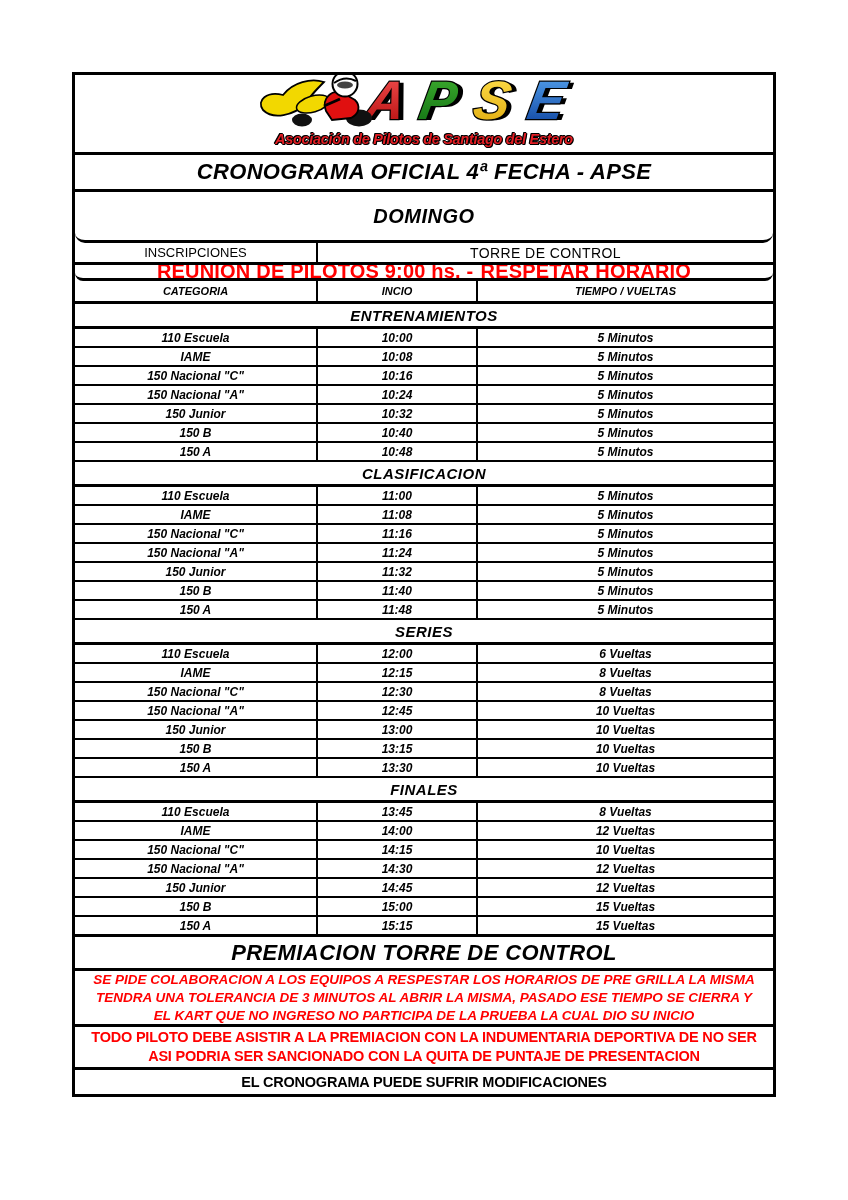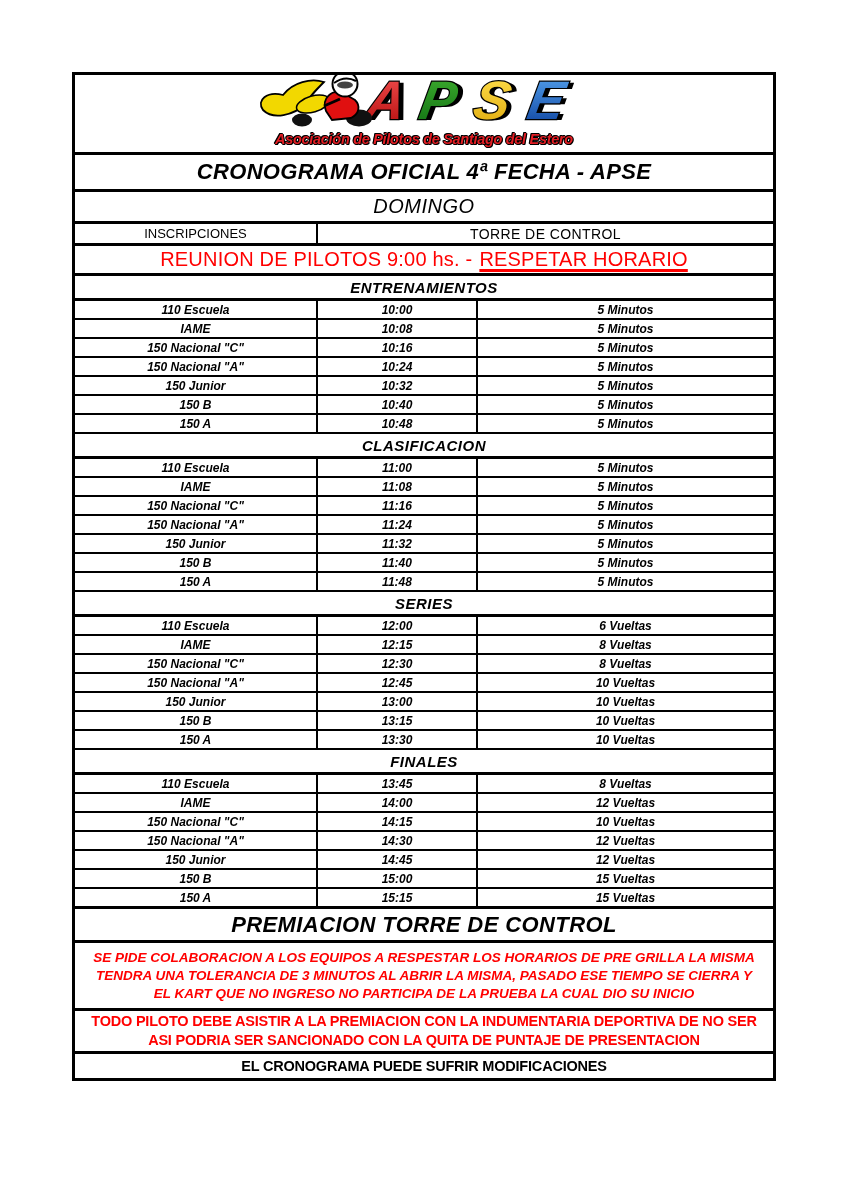--- a/index.html
+++ b/index.html
@@ -28,33 +28,33 @@
     background:#fff; padding:0 8px 1px; z-index:2; text-align:center;
   }
   .tagline {
     color:#e31e24; font-size:14.5px; font-weight:bold; font-style:italic;
     letter-spacing:-0.3px; white-space:nowrap; margin-top:-2px;
     text-shadow:-1px 0 0 #000, 1px 0 0 #000, 0 -1px 0 #000, 0 1px 0 #000,
                 -1px -1px 0 #000, 1px 1px 0 #000;
   }
 
   .title-row  { height:37px; border-bottom:3px solid #000; font-size:22px; font-weight:bold; font-style:italic; letter-spacing:0.3px; }
-  .day-row    { height:32px; border-bottom:3px solid #000; font-size:20px; font-weight:normal; font-style:italic; letter-spacing:0.5px; }
+  .day-row    { height:51px; border-bottom:3px solid #000; font-size:20px; font-weight:bold; font-style:italic; letter-spacing:0.5px;border-radius:10px; }
   .insc-row   { height:22px; border-bottom:3px solid #000; font-weight:normal; }
   .insc-row .c1 { font-size:13px; }
   .insc-row .c3 { font-size:14px; letter-spacing:0.4px; }
-  .reunion-row{ height:30px; border-bottom:3px solid #000; color:#ff0000; font-weight:normal; font-size:20px; letter-spacing:0.2px; }
+  .reunion-row{ height:16px; border-bottom:3px solid #000; color:#ff0000; font-weight:bold; font-size:20px; letter-spacing:0.2px;border-radius:8px; }
   .reunion-row .ul { text-decoration:underline; text-decoration-thickness:2.5px; text-underline-offset:3px; margin-left:7px; }
   .cols-row   { height:23px; border-bottom:3px solid #000; font-size:11px; font-weight:bold; font-style:italic; }
 
   .sec { height:25px; border-bottom:3px solid #000; font-size:15px; font-weight:bold; font-style:italic; letter-spacing:0.5px; }
   .dr  { height:19px; font-size:12px; font-weight:bold; font-style:italic; }
 
   .awards-row { height:35px; border-top:1.5px solid #000; border-bottom:3px solid #000; font-size:22px; font-weight:bold; font-style:italic; letter-spacing:0.4px; }
-  .note1-row  { height:68px; border-bottom:3px solid #000; color:#ff0000; font-size:13.5px; font-weight:bold; font-style:italic; line-height:18px; padding:0 16px; }
+  .note1-row  { height:56px; border-bottom:3px solid #000; color:#ff0000; font-size:13.5px; font-weight:bold; font-style:italic; line-height:18px; padding:0 16px; }
   .note2-row  { height:43px; border-bottom:3px solid #000; color:#ff0000; font-size:14.5px; font-weight:bold; line-height:19px; padding:6px 14px; letter-spacing:-0.2px; }
   .note3-row  { height:24px; border-bottom:none; font-size:14.5px; font-weight:bold; letter-spacing:-0.2px; }
 </style>
 </head>
 <body>
 
 <div class="doc">
 
   <div class="r logo-row">
     <div class="logo-card">
@@ -114,20 +114,25 @@
   <div class="r insc-row">
     <div class="c c1">INSCRIPCIONES</div>
     <div class="c c3">TORRE DE CONTROL</div>
   </div>
 
   <div class="r reunion-row">
     <span>REUNION DE PILOTOS 9:00 hs. -</span>
     <span class="ul">RESPETAR HORARIO</span>
   </div>
 
+  <div class="r cols-row">
+    <div class="c c1">CATEGORIA</div>
+    <div class="c c2">INCIO</div>
+    <div class="c c3">TIEMPO / VUELTAS</div>
+  </div>
 
   <div class="r sec">ENTRENAMIENTOS</div>
   <div class="r dr">
     <div class="c c1">110 Escuela</div>
     <div class="c c2">10:00</div>
     <div class="c c3">5 Minutos</div>
   </div>
   <div class="r dr">
     <div class="c c1">IAME</div>
     <div class="c c2">10:08</div>

